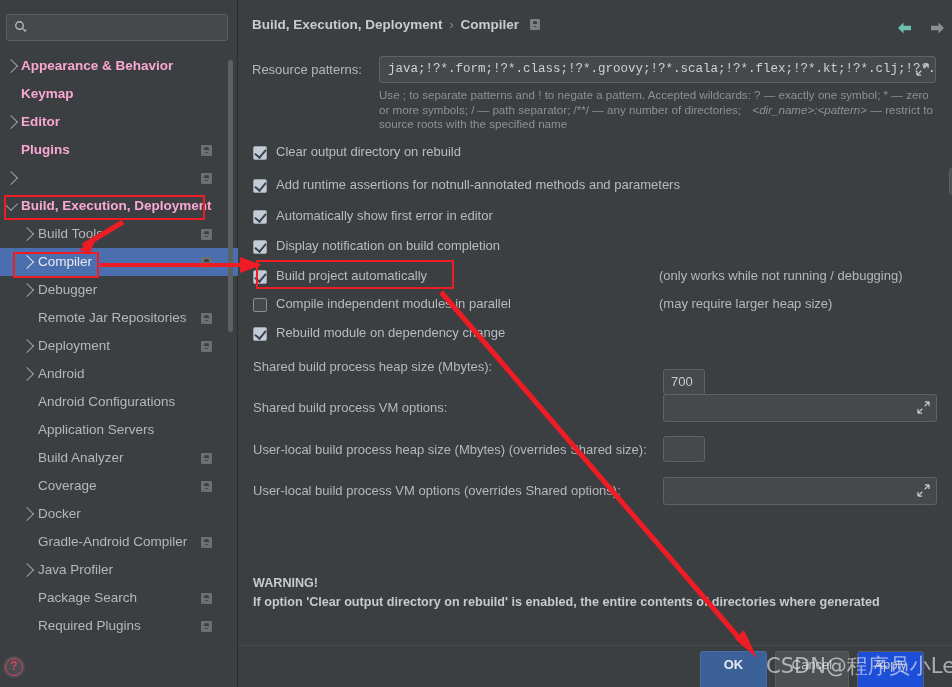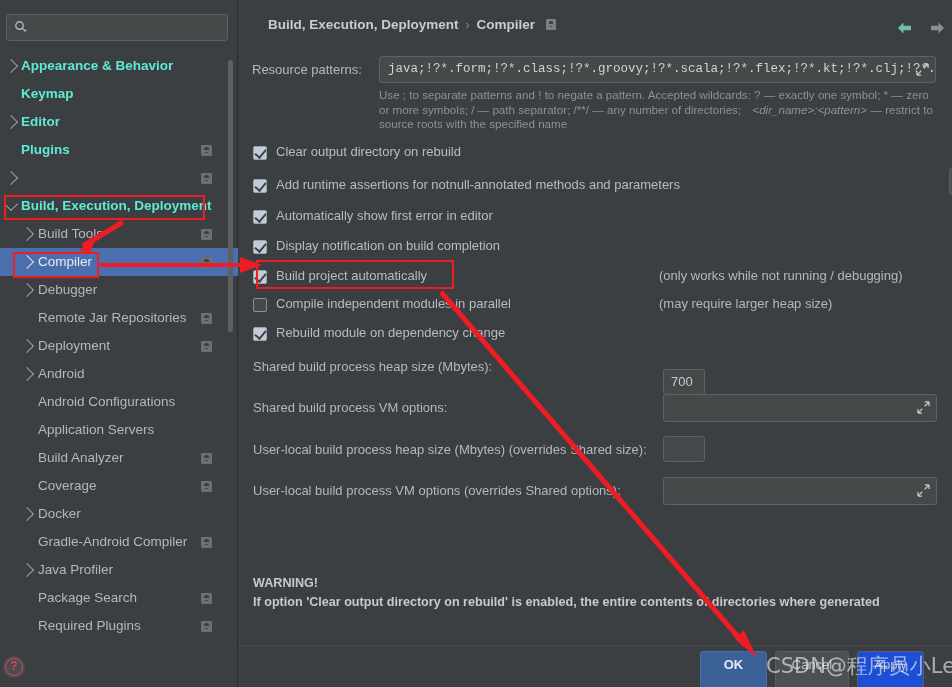--- a/index.html
+++ b/index.html
@@ -60,21 +60,21 @@
   }
   .tree-row {
     position: relative;
     height: 28px;
     line-height: 28px;
     font-size: 13.5px;
     color: #b4b8bb;
     white-space: nowrap;
     cursor: default;
   }
-  .tree-row.top-level { font-weight: bold; color: #5eead4; }
+  .tree-row.top-level { font-weight: bold; color: #f9a8d4; }
   .tree-row.selected { background: #4b6eaf; color: #e8eaec; }
   .tree-row .arrow {
     position: absolute;
     width: 9px; height: 9px;
     top: 9px;
     border-right: 1.7px solid #9aa0a6;
     border-bottom: 1.7px solid #9aa0a6;
   }
   .tree-row.selected .arrow { border-color: #dfe3e6; }
   .arrow.right { transform: rotate(-45deg); }
@@ -140,21 +140,20 @@
     left: 239px; top: 0;
     width: 713px; height: 687px;
   }
   #breadcrumb {
     position: absolute;
     left: 13px; top: 17px;
     font-size: 13.5px;
     font-weight: bold;
     color: #c8ccce;
     white-space: nowrap;
-    margin-left: 16px;
   }
   #breadcrumb .sep {
     color: #8b9093; font-weight: normal; margin: 0 7px;
     font-size: 12px;
   }
   #breadcrumb .crumb-badge {
     display: inline-block;
     width: 10px; height: 11px;
     background: #7a7f83;
     border-radius: 1px;

